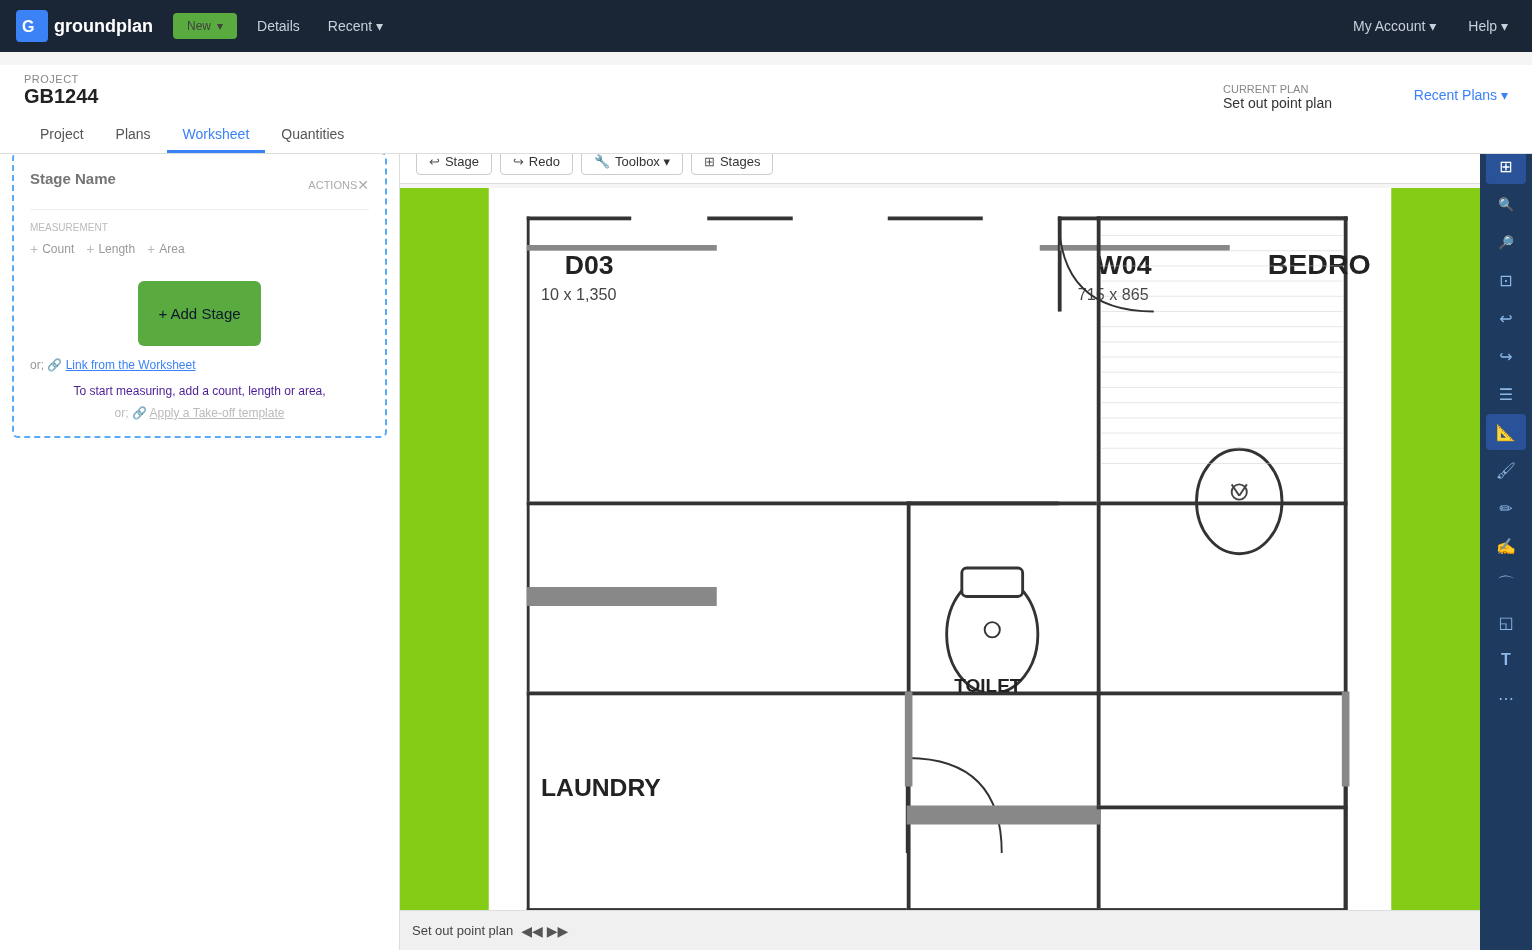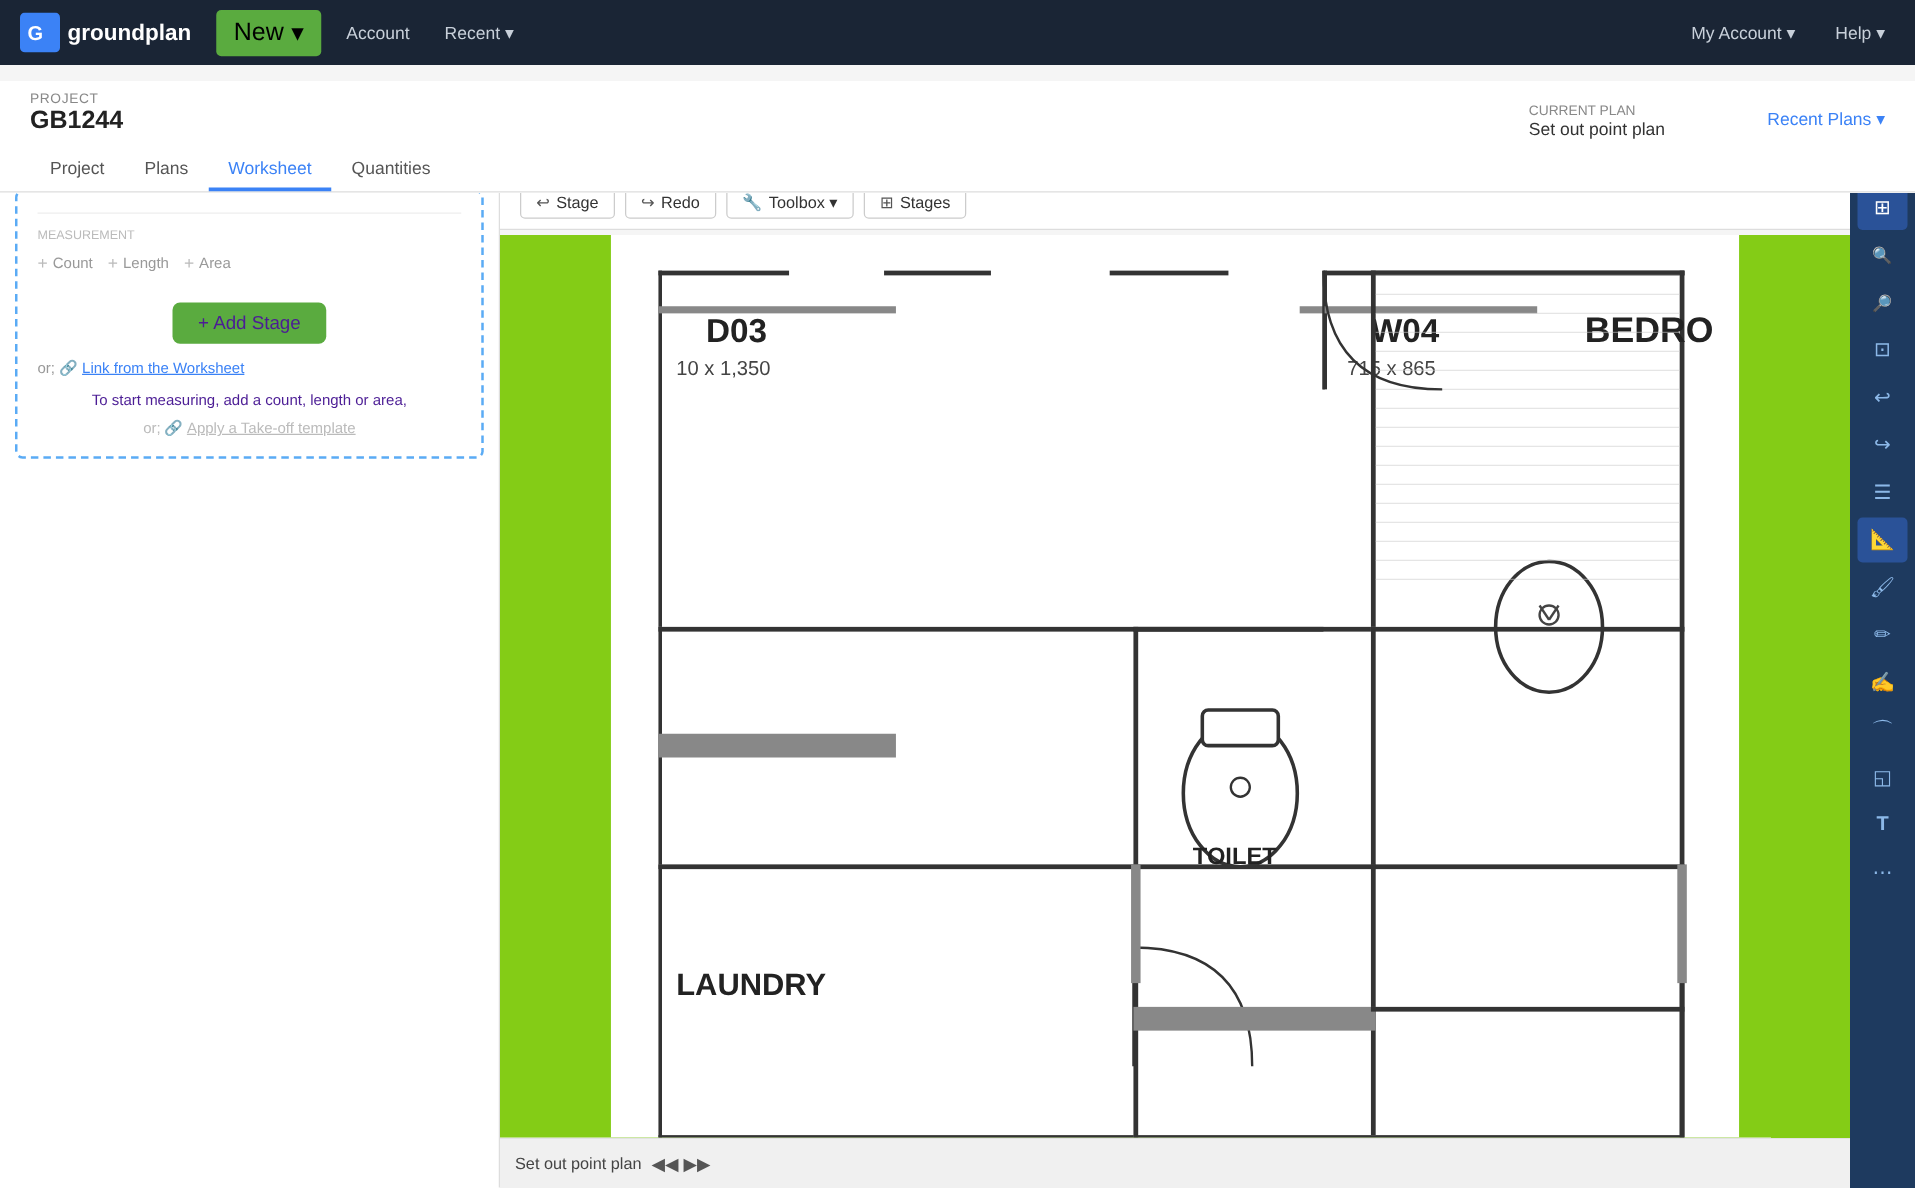--- a/index.html
+++ b/index.html
@@ -28,25 +28,25 @@
       height: 32px;
     }
     .logo-text {
       color: white;
       font-size: 18px;
       font-weight: 400;
     }
     .logo-text span { font-weight: 700; }
     .btn-new {
       background: #5aab3f;
-      color: #000000;
+      color: #404040;
       border: none;
       border-radius: 4px;
       padding: 6px 14px;
-      font-size: 20px;
+      font-size: 12px;
       cursor: pointer;
       display: flex;
       align-items: center;
       gap: 6px;
     }
     .nav-link {
       color: #c8d0da;
       text-decoration: none;
       font-size: 14px;
       padding: 6px 8px;
@@ -300,24 +300,24 @@
       font-size: 12px;
       color: #999;
       cursor: pointer;
       background: none;
       border: none;
     }
     .metric-btn .plus { color: #bbb; font-size: 14px; }
     .add-stage-btn {
       display: block;
       background: #5aab3f;
-      color: #4c1d95;
+      color: #0f172a;
       border: none;
       border-radius: 6px;
-      padding: 8px 20px;
+      padding: 24px 20px;
       font-size: 15px;
       cursor: pointer;
       font-weight: 500;
       margin: 8px auto 12px;
       display: flex;
       align-items: center;
       gap: 6px;
     }
     .or-link-text {
       font-size: 12px;
@@ -363,21 +363,21 @@
       <text x="6" y="22" font-size="16" fill="white" font-weight="bold">G</text>
     </svg>
     <span class="logo-text">
       <span>ground</span><span>plan</span>
     </span>
   </div>
   <button class="btn-new">
     <span>New</span>
     <span>▾</span>
   </button>
-  <a class="nav-link">Account</a>
+  <a class="nav-link">Details</a>
   <a class="nav-link">Recent ▾</a>
   <div class="nav-right">
     <a class="nav-link">My Account ▾</a>
     <a class="nav-link">Help ▾</a>
   </div>
 </nav>
 
 <div class="subheader">
   <div class="project-label">PROJECT</div>
   <div class="project-id">GB1244</div>
@@ -411,20 +411,25 @@
   </button>
   <button class="tool-btn">
     <span class="icon">⊞</span>
     <span>Stages</span>
   </button>
 </div>
 
 <div class="left-panel" style="position:fixed;top:140px;left:0;width:400px;bottom:0;z-index:75;">
 
   <div class="stage-card">
+    <div style="display:flex;justify-content:space-between;align-items:center;margin-bottom:10px;">
+      <input class="stage-name-input" type="text" placeholder="Stage Name" style="">
+      <span style="font-size:11px;color:#aaa;">ACTIONS</span>
+      <button style="background:none;border:none;color:#aaa;cursor:pointer;font-size:14px;">✕</button>
+    </div>
     <div style="border-top:1px solid #eee;margin-bottom:12px;"></div>
     <div style="font-size:10px;color:#bbb;text-transform:uppercase;margin-bottom:8px;">MEASUREMENT</div>
     <div class="stage-metrics">
       <button class="metric-btn">
         <span class="plus">+</span>
         <span>Count</span>
       </button>
       <button class="metric-btn">
         <span class="plus">+</span>
         <span>Length</span>

